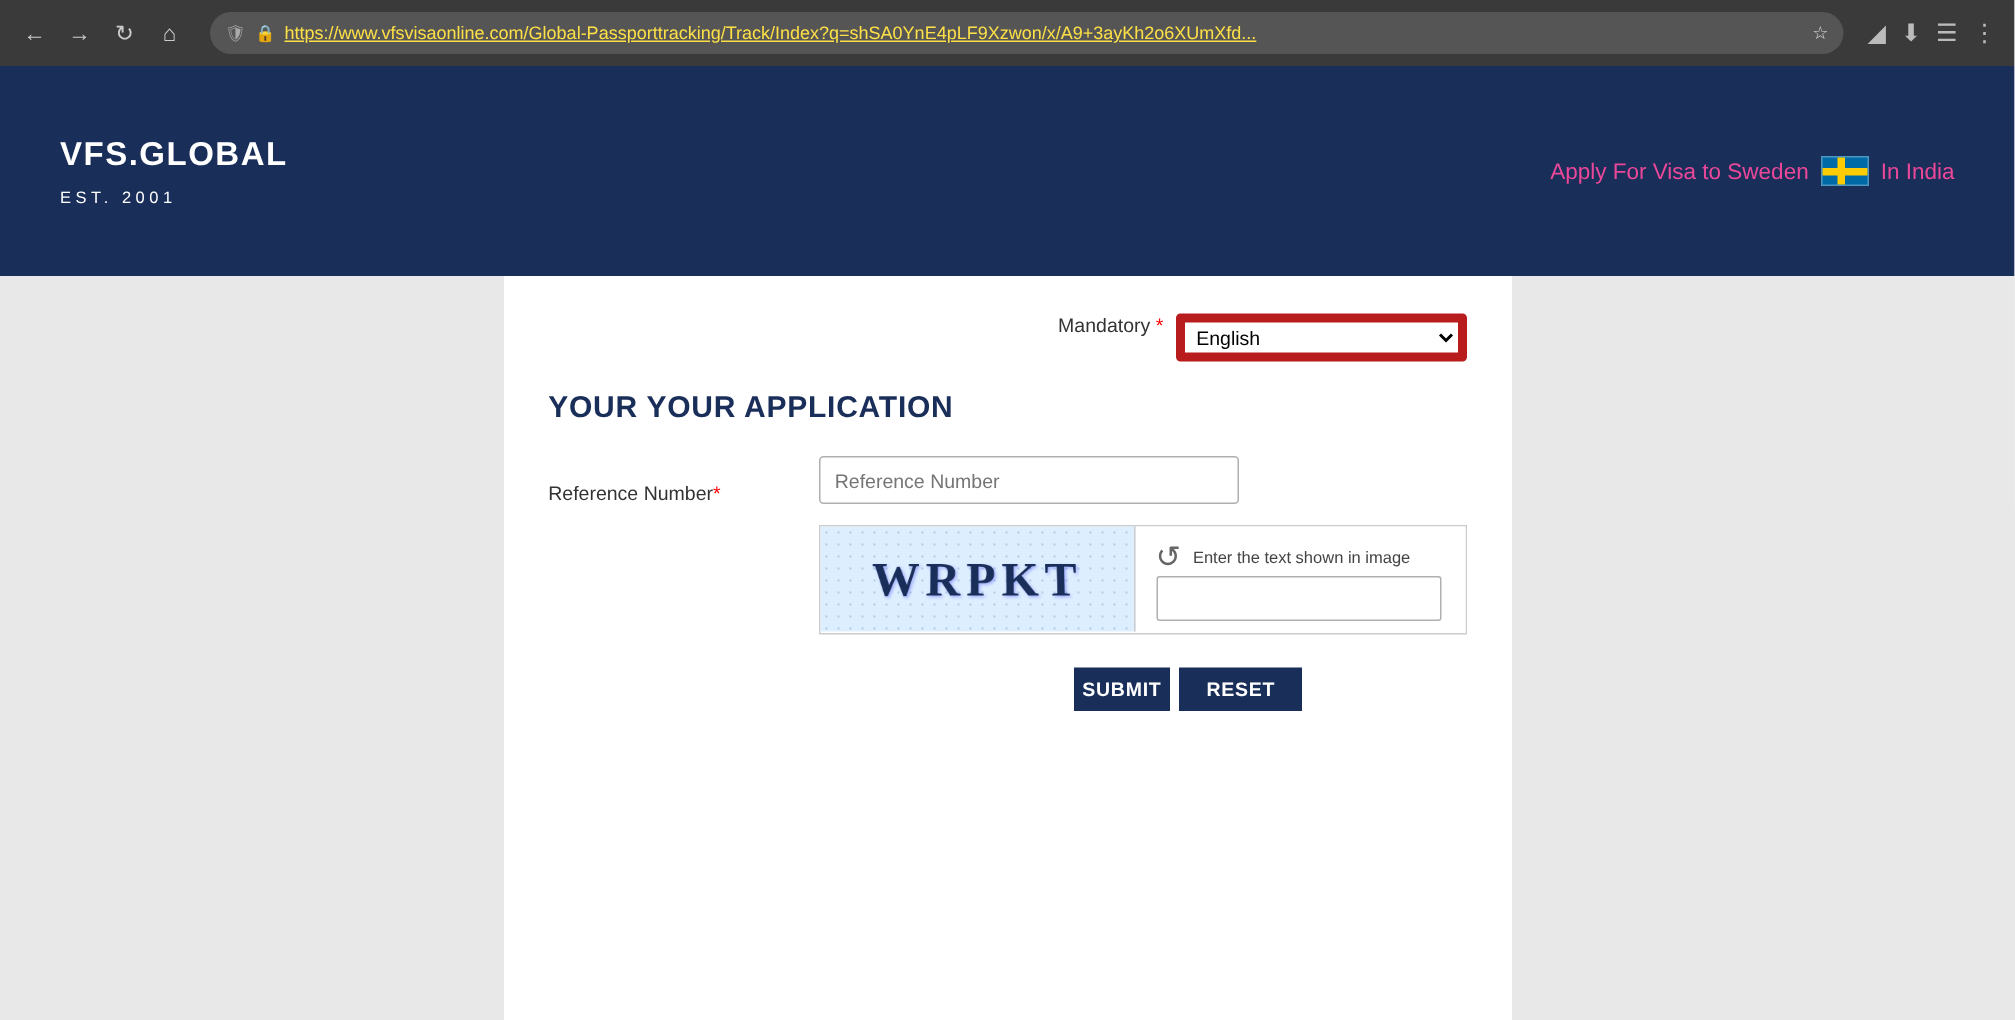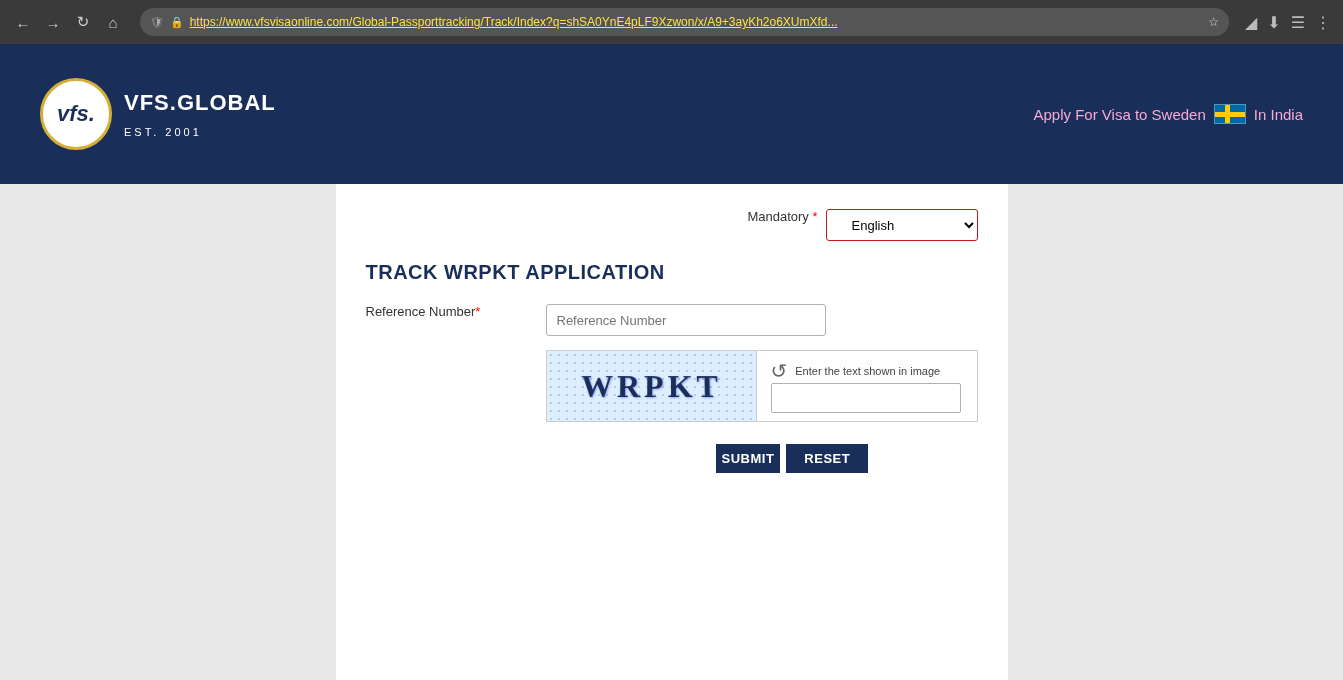--- a/index.html
+++ b/index.html
@@ -85,21 +85,21 @@
       color: white;
       letter-spacing: 1px;
     }
     .logo-est {
       font-size: 11px;
       color: white;
       letter-spacing: 3px;
     }
     .header-right {
       margin-left: auto;
-      color: #f9a8d4;
+      color: #ec4899;
       display: flex;
       align-items: center;
       gap: 8px;
       font-size: 15px;
     }
     .sweden-flag {
       width: 32px; height: 20px;
       background: #006AA7;
       position: relative;
       display: inline-block;
@@ -137,41 +137,41 @@
       gap: 8px;
       margin-bottom: 20px;
       padding-top: 5px;
     }
     .mandatory-label {
       font-size: 13px;
       color: #333;
     }
     .mandatory-asterisk { color: red; }
     .lang-select {
-      width: 152px;
+      width: 194px;
       height: 32px;
-      border: 1px solid #b91c1c;
+      border: 6px solid #b91c1c;
       border-radius: 3px;
-      padding: 0 21px;
+      padding: 0 4px;
       font-size: 13px;
       background: white;
       cursor: pointer;
     }
 
     
     .track-title {
       color: #1a2e5a;
       font-size: 20px;
       font-weight: bold;
       margin-bottom: 20px;
       letter-spacing: 0.5px;
     }
     .form-row {
       display: flex;
-      align-items: flex-start;
+      align-items: flex-end;
       margin-bottom: 14px;
     }
     .form-label {
       width: 180px;
       font-size: 13px;
       color: #333;
       flex-shrink: 0;
     }
     .required-star { color: red; }
     .form-input {
@@ -309,23 +309,20 @@
     <span>⬇</span>
     <span>☰</span>
     <span>⋮</span>
   </div>
 </div>
 
 <div class="page-wrapper">
 
   <header class="site-header">
     <div class="logo-area">
-      <div class="logo-circle">
-        <span class="logo-vfs">vfs.</span>
-      </div>
       <div class="logo-text">
         <span class="logo-global">VFS.GLOBAL</span>
         <span class="logo-est">EST. 2001</span>
       </div>
     </div>
     <div class="header-right">
       <span>Apply For Visa to Sweden</span>
       <div class="sweden-flag"></div>
       <span>In India</span>
     </div>
@@ -340,21 +337,21 @@
           <span>Mandatory</span><span class="mandatory-asterisk"> *</span>
         </span>
         <select class="lang-select">
           <option>English</option>
           <option>Svenska</option>
           <option>Hindi</option>
         </select>
       </div>
 
       
-      <div class="track-title">TRACK WRPKT APPLICATION</div>
+      <div class="track-title">YOUR YOUR APPLICATION</div>
 
       
       <div class="form-row">
         <label class="form-label">
           <span>Reference Number</span><span class="required-star">*</span>
         </label>
         <input class="form-input" type="text" placeholder="Reference Number" style="">
       </div>
 
       

